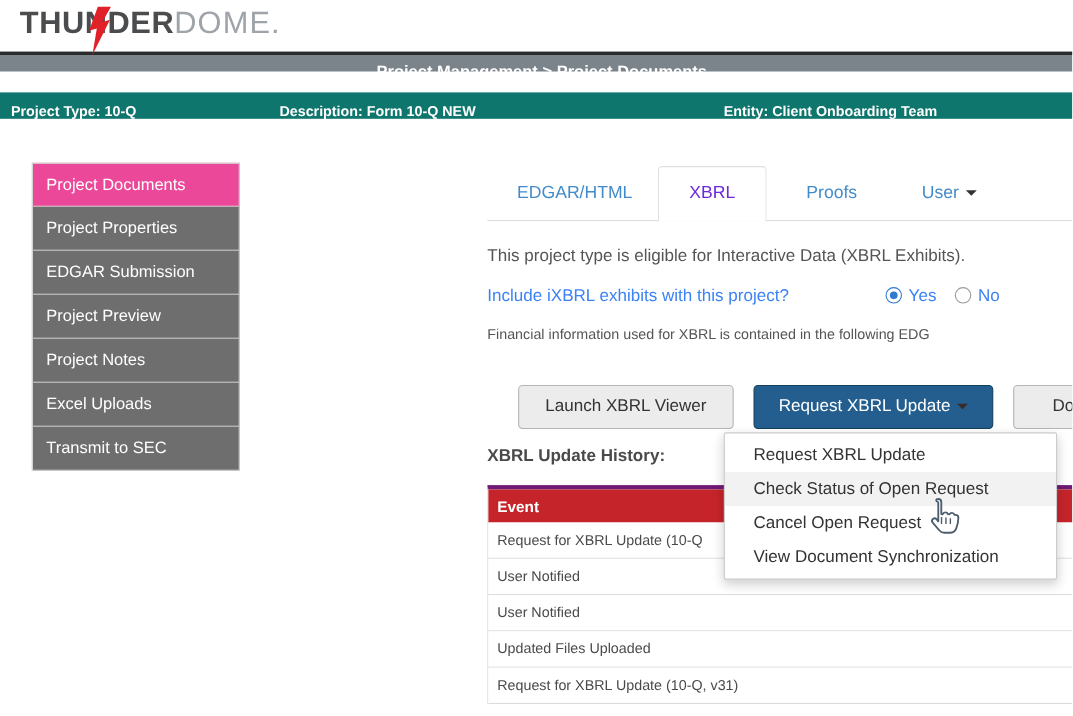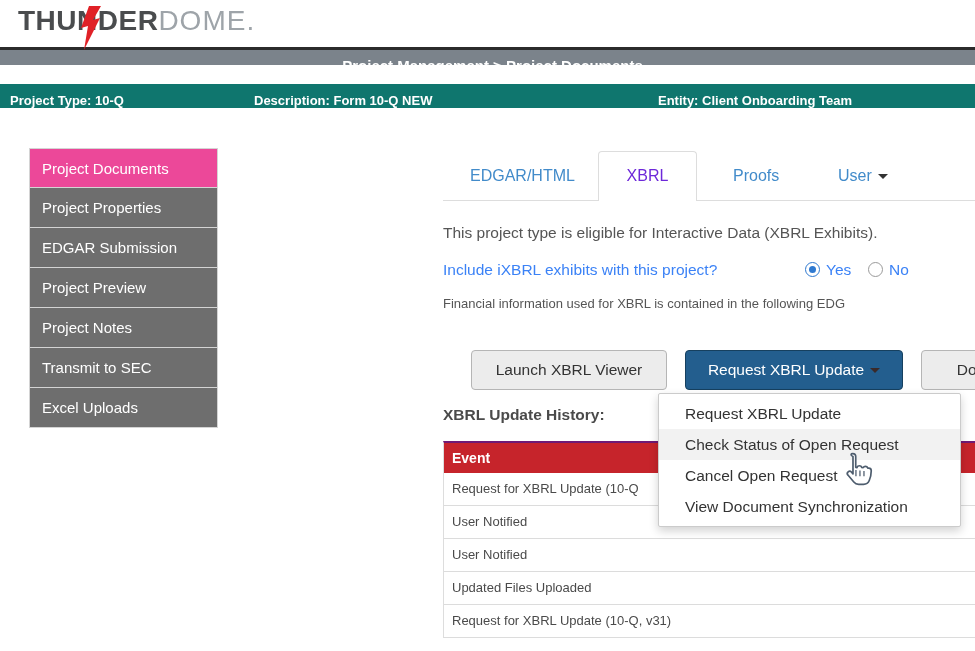--- a/index.html
+++ b/index.html
@@ -68,21 +68,21 @@
   .btn-launch   { left:443px; width:196px; background:#ececec; border:1px solid #b5b5b5; color:#333; }
   .btn-request  { left:657px; width:218px; background:#235e8e; border:1px solid #16405f; color:#fff; }
   .btn-request .caret { border-top-color:#3a2a2a; }
   .btn-download { left:893px; width:132px; background:#ececec; border:1px solid #b5b5b5; color:#333; }
 
   .history-label { position:absolute; left:443px; top:406px; font-size:15.5px;
                    font-weight:bold; color:#4a4a4a; }
 
   
   .event-table { position:absolute; left:443px; top:441px; width:532px;
-                 border-left:1px solid #ddd; border-top:2px solid #701a75; box-sizing:border-box; z-index:1; }
+                 border-left:1px solid #ddd; border-top:4px solid #701a75; box-sizing:border-box; z-index:1; }
   .event-header { height:30px; line-height:30px; background:#c6242b; color:#fff;
                   font-weight:bold; font-size:14px; padding-left:8px; }
   .event-row { height:32px; line-height:32px; background:#fff; color:#4a4a4a;
                font-size:13px; padding-left:8px; border-bottom:1px solid #dcdcdc; white-space:nowrap; overflow:hidden; }
 
   
   .dropdown { position:absolute; left:658px; top:393px; width:301px; background:#fff;
               border:1px solid #cbcbcb; border-radius:2px; box-shadow:0 4px 10px rgba(0,0,0,0.18);
               padding:4px 0; z-index:10; }
   .menu-item { height:31px; line-height:31px; padding-left:26px; font-size:15.5px;
@@ -111,22 +111,22 @@
     <span class="ib-desc">Description: Form 10-Q NEW</span>
     <span class="ib-entity">Entity: Client Onboarding Team</span>
   </div>
 
   <div class="sidebar">
     <div class="side-item active">Project Documents</div>
     <div class="side-item">Project Properties</div>
     <div class="side-item">EDGAR Submission</div>
     <div class="side-item">Project Preview</div>
     <div class="side-item">Project Notes</div>
+    <div class="side-item">Excel Uploads</div>
     <div class="side-item">Transmit to SEC</div>
-    <div class="side-item">Excel Uploads</div>
   </div>
 
   <div class="tabs">
     <span class="tab-link tab-edgar">EDGAR/HTML</span>
     <span class="tab-active">XBRL</span>
     <span class="tab-link tab-proofs">Proofs</span>
     <span class="tab-link tab-help"><span>User</span><span class="caret"></span></span>
   </div>
 
   <div class="p-eligible">This project type is eligible for Interactive Data (XBRL Exhibits).</div>

